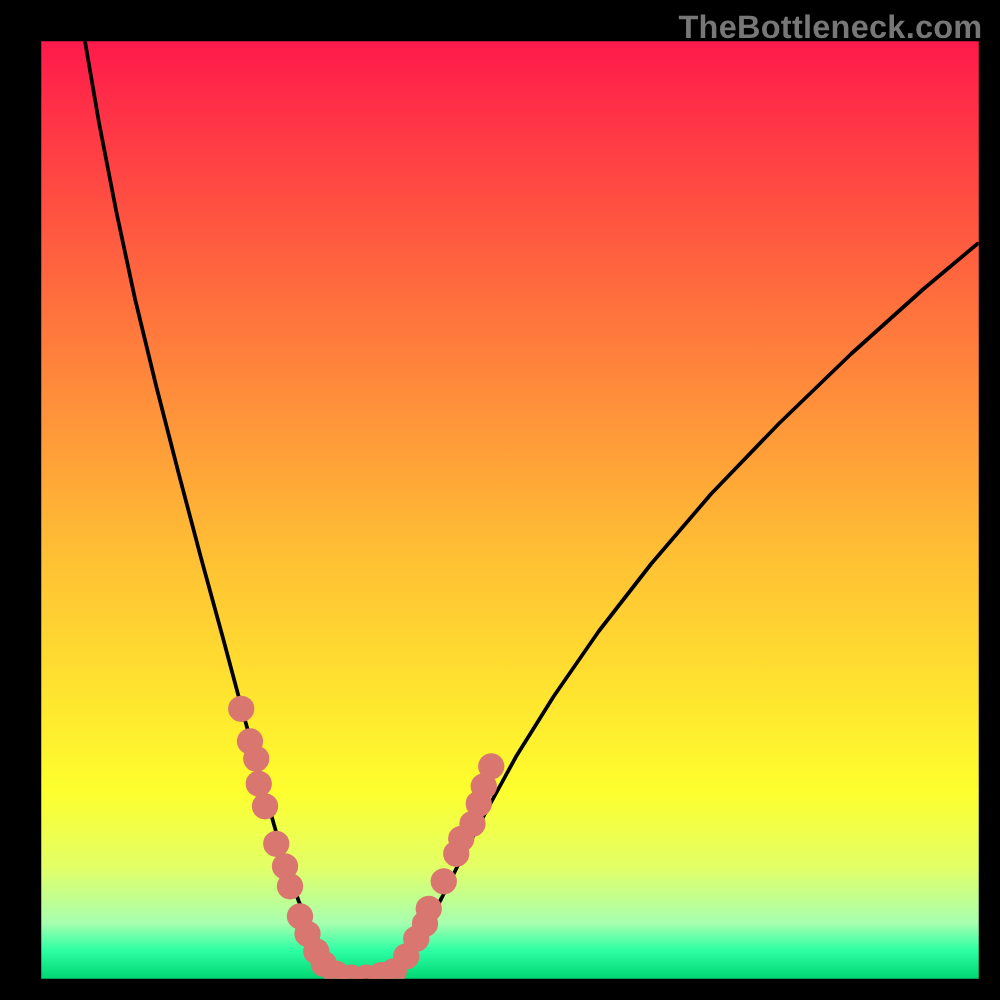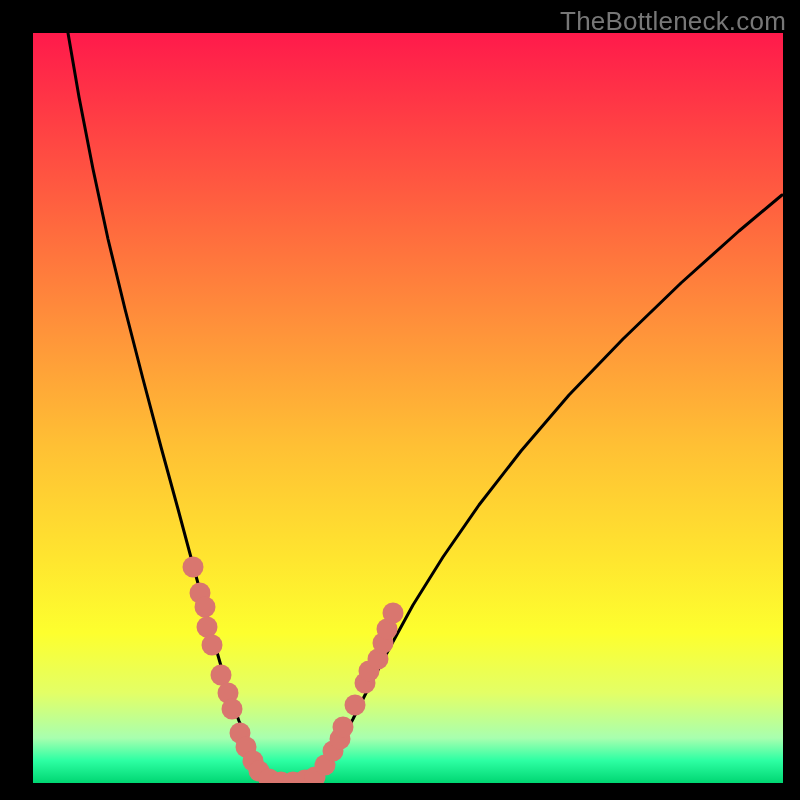--- a/index.html
+++ b/index.html
@@ -41,21 +41,21 @@
     );
   }
   .watermark {
     position: absolute;
     top: 6px;
     right: 14px;
     color: #777;
     font-size: 26px;
     letter-spacing: 0.2px;
     user-select: none;
-    font-weight: 400;
+    font-weight: 700;
   }
   svg.curve {
     position: absolute;
     left: 0;
     top: 0;
     width: 750px;
     height: 750px;
   }
 </style>
 </head>

